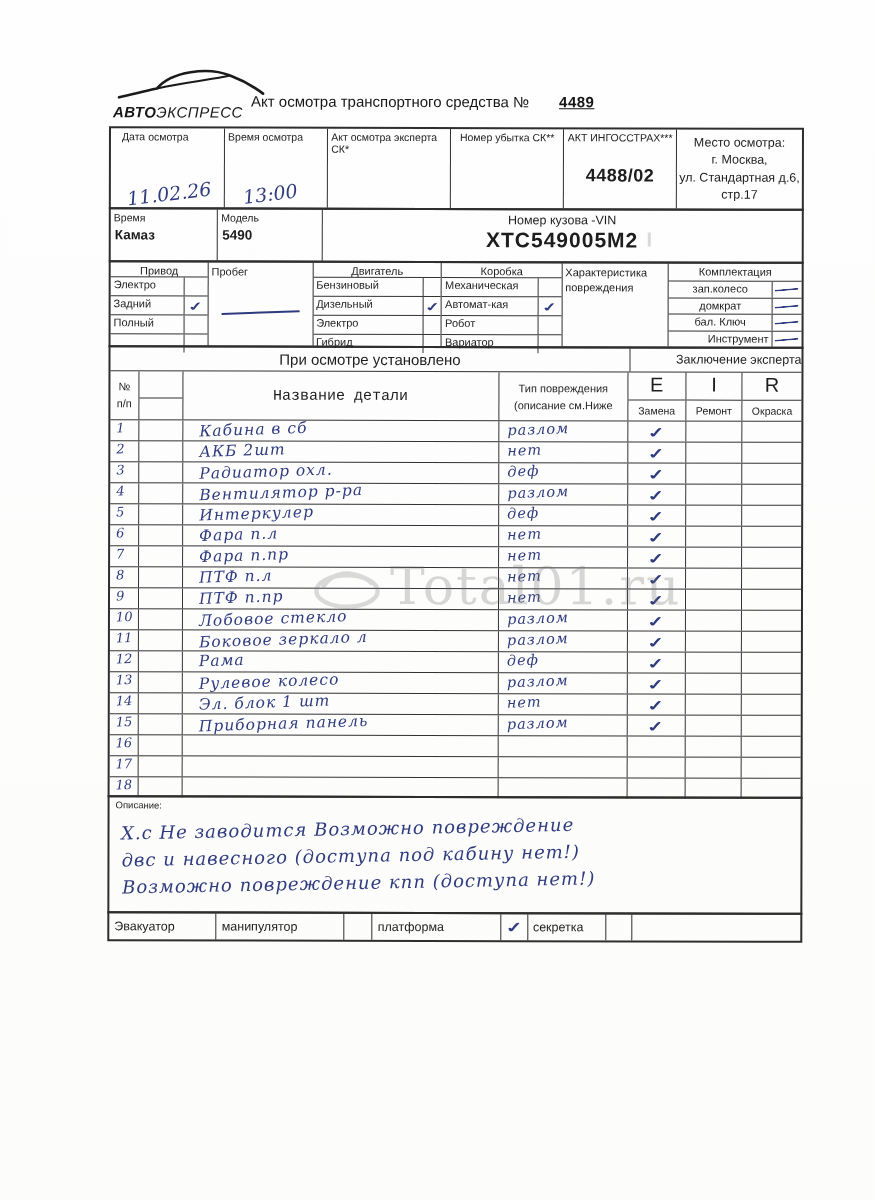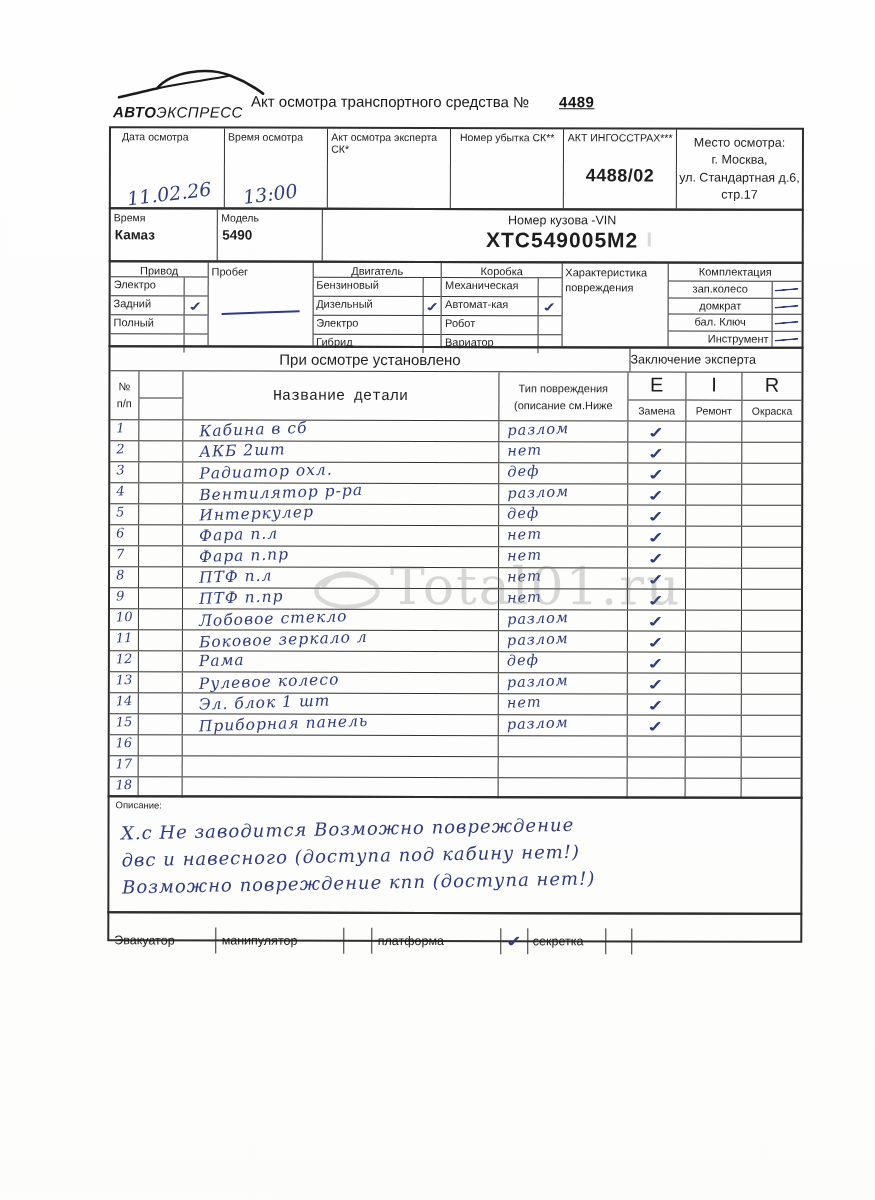--- a/index.html
+++ b/index.html
@@ -51,21 +51,21 @@
   .g-chk { width:24px; border-left:1.4px solid #333; text-align:center; position:relative; }
   .check { font-weight:bold; color:#2e3b7e; display:inline-block; transform:scaleX(1.5) rotate(-6deg); font-size:12px; line-height:1; }
   .dash { height:0; border-top:2.2px solid #2e3b7e; width:24px; transform:rotate(-5deg); border-radius:2px; margin:7px auto 0; }
   .mile-dash { width:78px; border-top:2.4px solid #2e3b7e; margin:30px auto 0; transform:rotate(-2deg); }
   .plain-cell { padding:2px 3px; font-size:11px; line-height:1.4; }
 
   
   .main-tbl { display:block; }
   .mt-band { display:flex; height:24px; border-bottom:1.4px solid #333; }
   .band-left { width:520px; border-right:1.4px solid #333; text-align:center; font-size:15px; padding-top:3px; }
-  .band-right { flex:1; text-align:left; font-size:12.5px; padding-top:4px; }
+  .band-right { flex:1; text-align:right; font-size:12.5px; padding-top:4px; }
   .mt-head { display:flex; height:49px; border-bottom:1.4px solid #333; }
   .mt-head > div { border-left:1.4px solid #333; }
   .mt-head > div:first-child { border-left:none; }
   .h-num { width:28px; font-size:11px; text-align:center; padding-top:7px; line-height:1.5; }
   .h-sub { width:44px; position:relative; }
   .h-sub::after { content:""; position:absolute; left:0; right:0; top:55%; border-top:1.3px solid #333; }
   .h-name { width:318px; display:flex; align-items:center; justify-content:center; font-size:15px;font-family:Liberation Mono, monospace; }
   .h-dmg { width:130px; font-size:11px; text-align:center; padding-top:8px; line-height:1.55; }
   .h-eir { display:flex; flex-direction:column; }
   .h-eir .letter { flex:1; text-align:center; font-size:20px; padding-top:1px; }
@@ -86,21 +86,21 @@
   .m-row .check { font-size:14px; }
 
   
   .desc-box { display:block; margin-top:4px; height:118px; position:relative; padding:2px 6px; }
   .desc-label { font-size:9.5px; }
   .desc-lines { transform:rotate(-1.2deg); margin:2px 0 0 6px; }
   .desc-line { font-size:18px; line-height:27px; letter-spacing:1px; white-space:nowrap; }
 
   
   .foot-tbl { height:30px; }
-  .foot-tbl > div { border-left:1.5px solid #2e2e2e; height:100%; display:flex; align-items:center; padding-left:5px; font-size:12.5px;margin-top:14px; }
+  .foot-tbl > div { border-left:1.5px solid #2e2e2e; height:100%; display:flex; align-items:center; padding-left:5px; font-size:12.5px; }
   .foot-tbl > div:first-child { border-left:none; }
   .f-chk { justify-content:center; padding-left:0 !important; }
   .f-chk .check { font-size:14px; }
 
   
   .watermark { position:absolute; left:312px; top:556px; display:flex; align-items:center; gap:8px; opacity:.27; pointer-events:none; }
   .wm-text { font-family:"DejaVu Serif", serif; font-size:52px; color:#6f6f6f; letter-spacing:2px; }
 </style>
 </head>
 <body>

